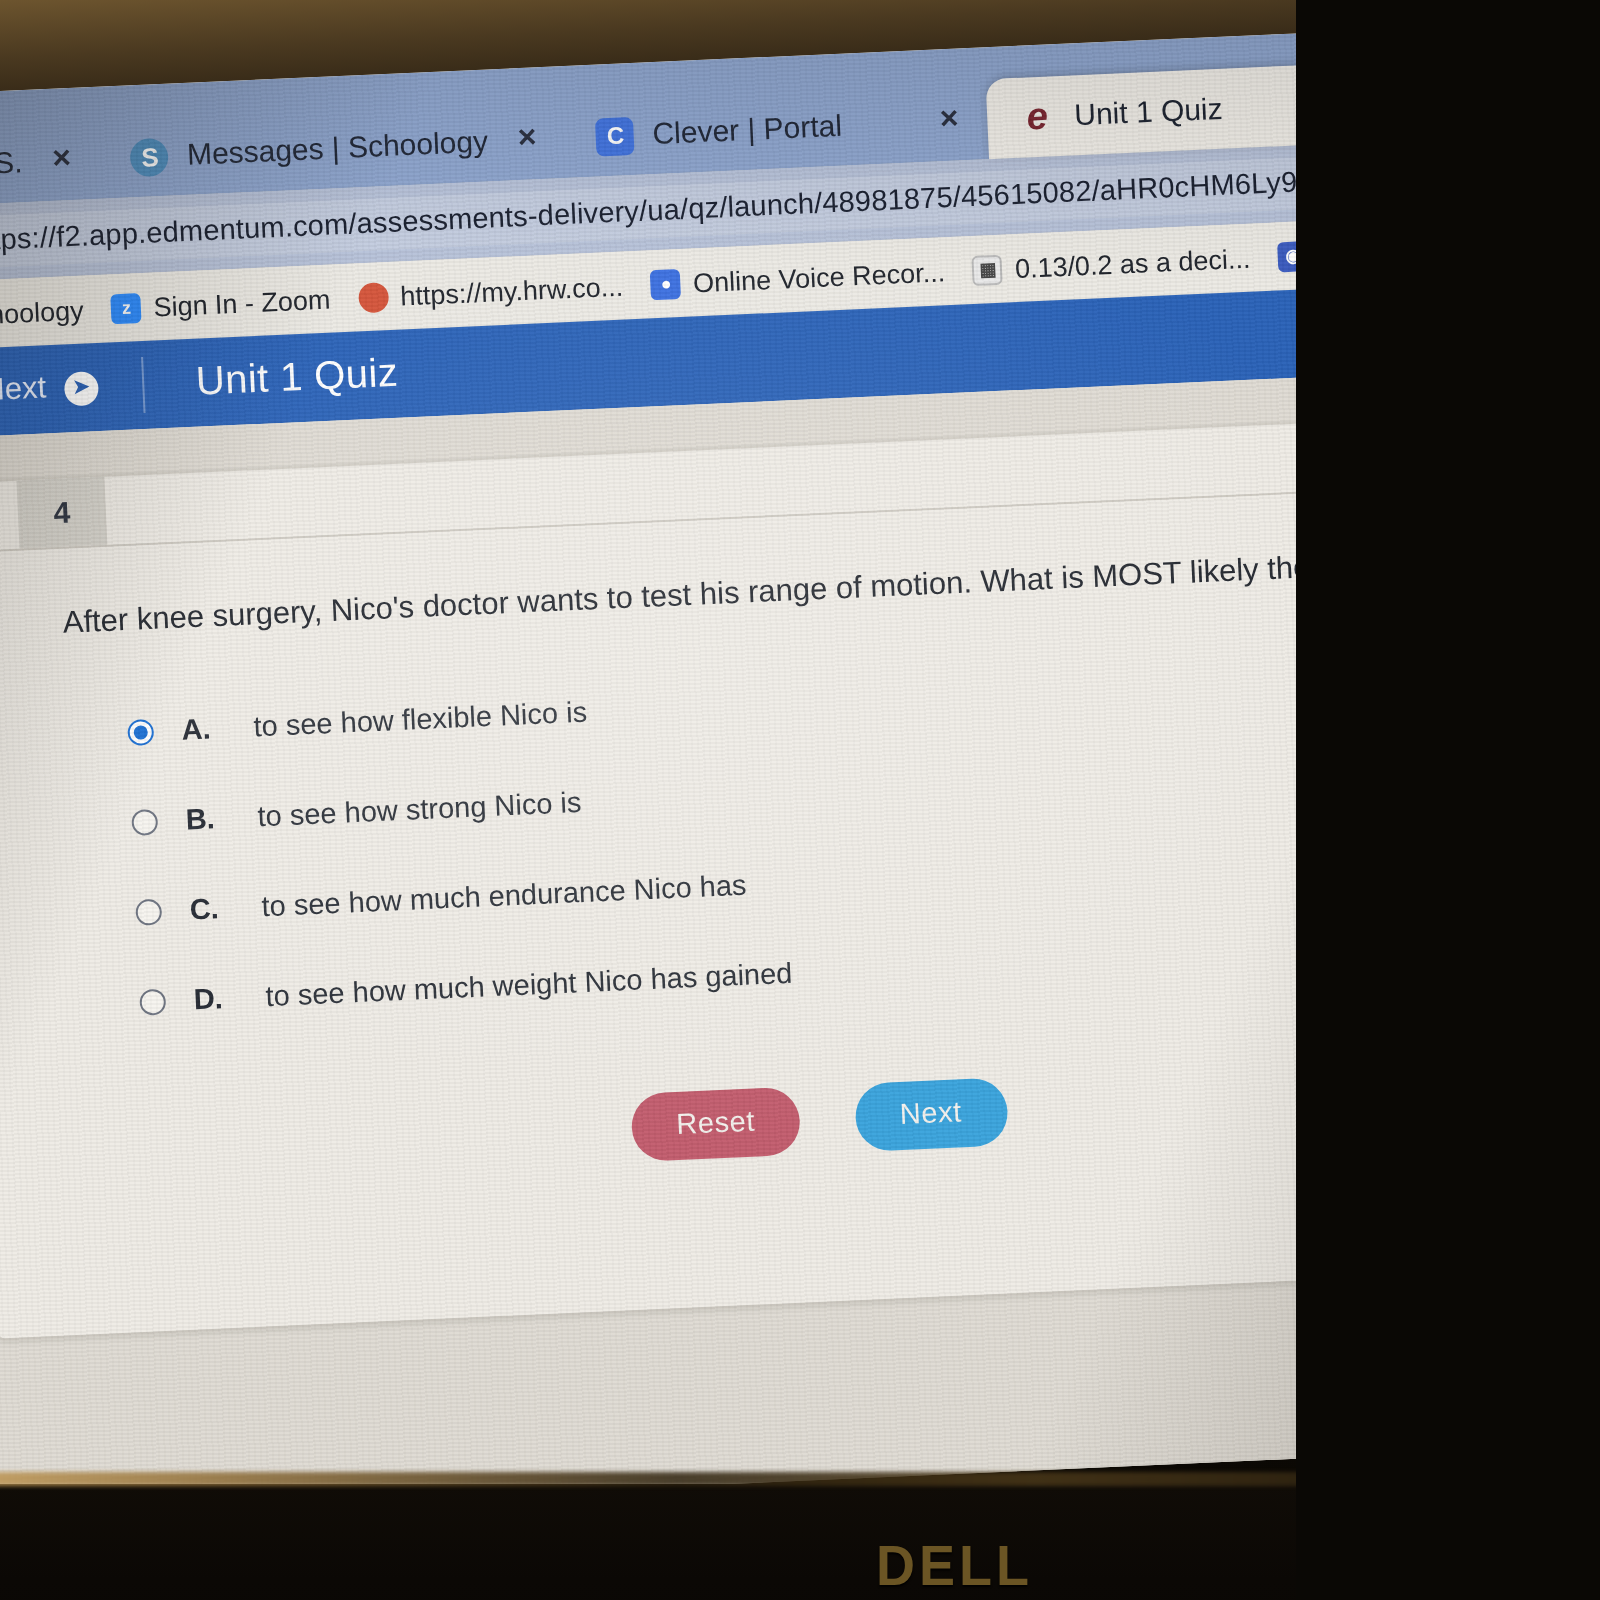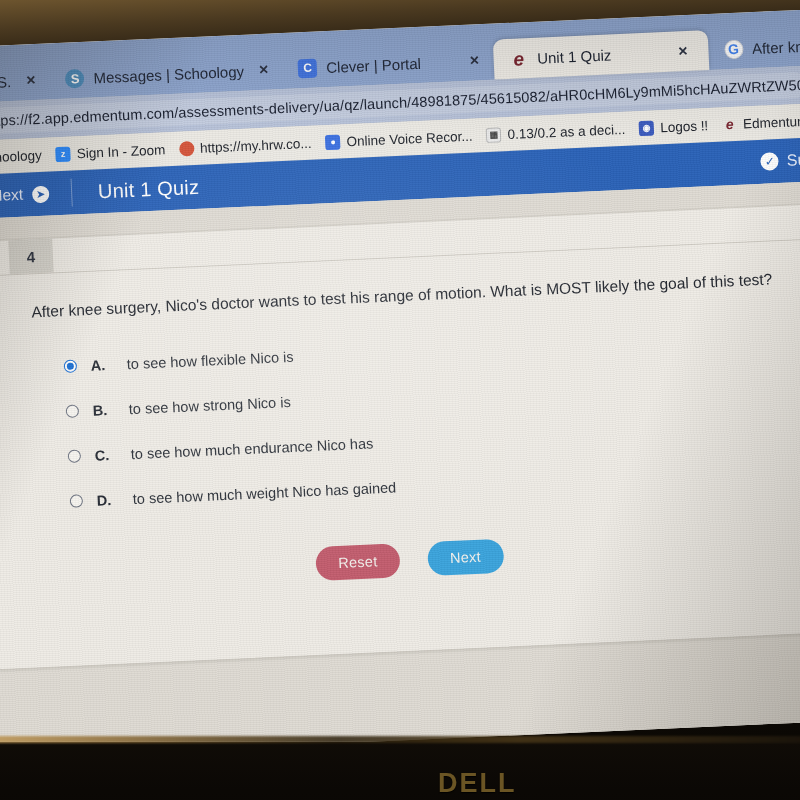--- a/index.html
+++ b/index.html
@@ -6,21 +6,21 @@
 
   html, body {
     width: 800px; height: 800px;
     overflow: hidden;
     background: #0a0805;
     font-family: "Liberation Sans", sans-serif;
   }
 
   #photo {
     position: relative;
-    width: 800px; height: 800px;
+    width: 648px; height: 800px;
     overflow: hidden;
     background: linear-gradient(175deg, #6b5430 0%, #3a2c18 30%, #241a0e 55%, #120d07 75%, #080603 100%);
   }
 
   
   .bezel-top {
     position: absolute; left: -40px; top: -30px; width: 900px; height: 90px;
     background: linear-gradient(180deg, #7a5f34 0%, #4a3920 45%, #2a2012 80%, #16100a 100%);
     transform: rotate(-2.6deg);
     z-index: 1;

